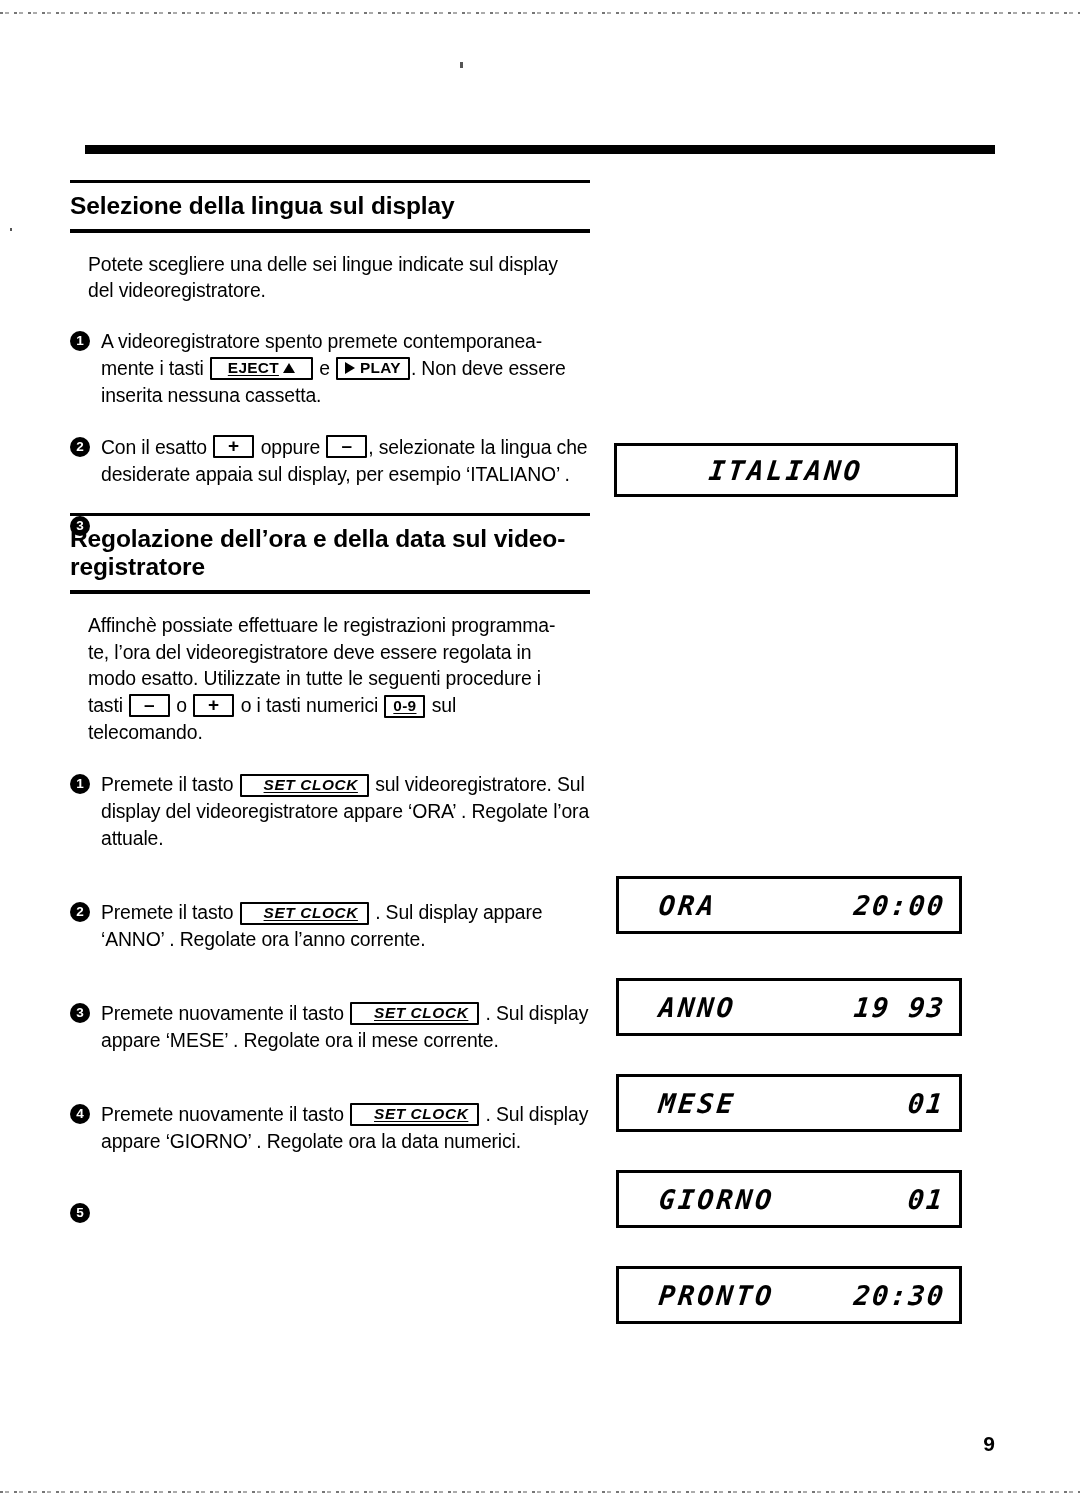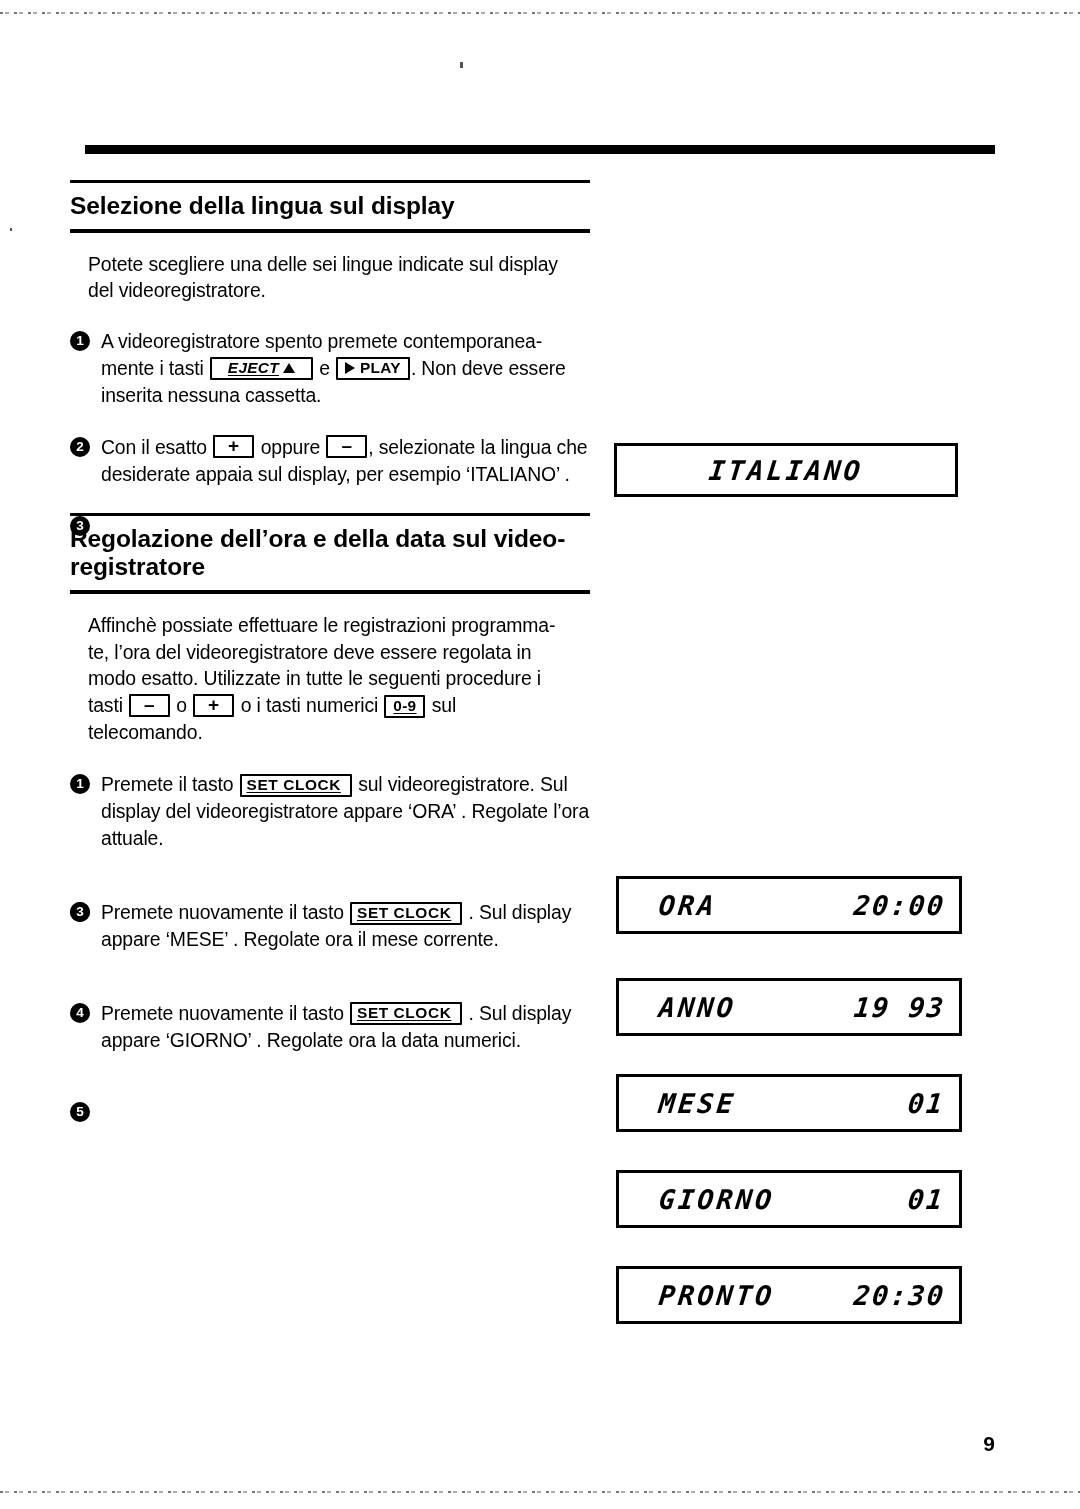--- a/index.html
+++ b/index.html
@@ -133,30 +133,31 @@
     font-weight: bold;
     line-height: 18px;
     letter-spacing: 0.3px;
     vertical-align: 1.5px;
     white-space: nowrap;
     text-decoration: underline;
     text-decoration-thickness: 1.4px;
     text-underline-offset: 1.5px;
   }
   .keycap.nodec { text-decoration: none; }
-  .keycap.wide { padding-left: 16px; padding-right: 16px; font-style: italic; }
+  .keycap.wide { padding-left: 16px; padding-right: 16px; }
   .keycap.sym {
     font-size: 19px;
     padding: 0px 13px 2px 13px;
     line-height: 17px;
     text-decoration: none;
   }
   .keycap.setclock {
     letter-spacing: 0.6px;
-    padding: 0px 9px 1px 5px;
+    padding: 0px 9px 1px 22px;
+    font-style: italic;
   }
   .tri-up, .tri-right {
     display: inline-block;
     vertical-align: middle;
     margin-left: 4px;
     position: relative;
     top: -1px;
   }
   .tri-up {
     width: 0; height: 0;
@@ -279,20 +280,21 @@
 
     <div class="steps" style="margin-top:26px;">
 
       <div class="step" style="margin-bottom:47px;">
         <span class="bullet">1</span>
         <span class="step-text"><span>Premete il tasto </span><span class="keycap setclock">SET  CLOCK</span><span> sul videoregistratore. Sul display del videoregistratore appare ‘ORA’ . Regolate l’ora attuale.</span></span>
       </div>
 
       <div class="step" style="margin-bottom:47px;">
         <span class="bullet">2</span>
+        <span class="step-text"><span>Premete il tasto </span><span class="keycap setclock">SET  CLOCK</span><span> . Sul display appare ‘ANNO’ . Regolate ora l’anno corrente.</span></span>
       </div>
 
       <div class="step" style="margin-bottom:47px;">
         <span class="bullet">3</span>
         <span class="step-text"><span>Premete nuovamente il tasto </span><span class="keycap setclock">SET  CLOCK</span><span> . Sul display appare ‘MESE’ . Regolate ora il mese corrente.</span></span>
       </div>
 
       <div class="step" style="margin-bottom:45px;">
         <span class="bullet">4</span>
         <span class="step-text"><span>Premete nuovamente il tasto </span><span class="keycap setclock">SET  CLOCK</span><span> . Sul display appare ‘GIORNO’ . Regolate ora la data numerici.</span></span>

